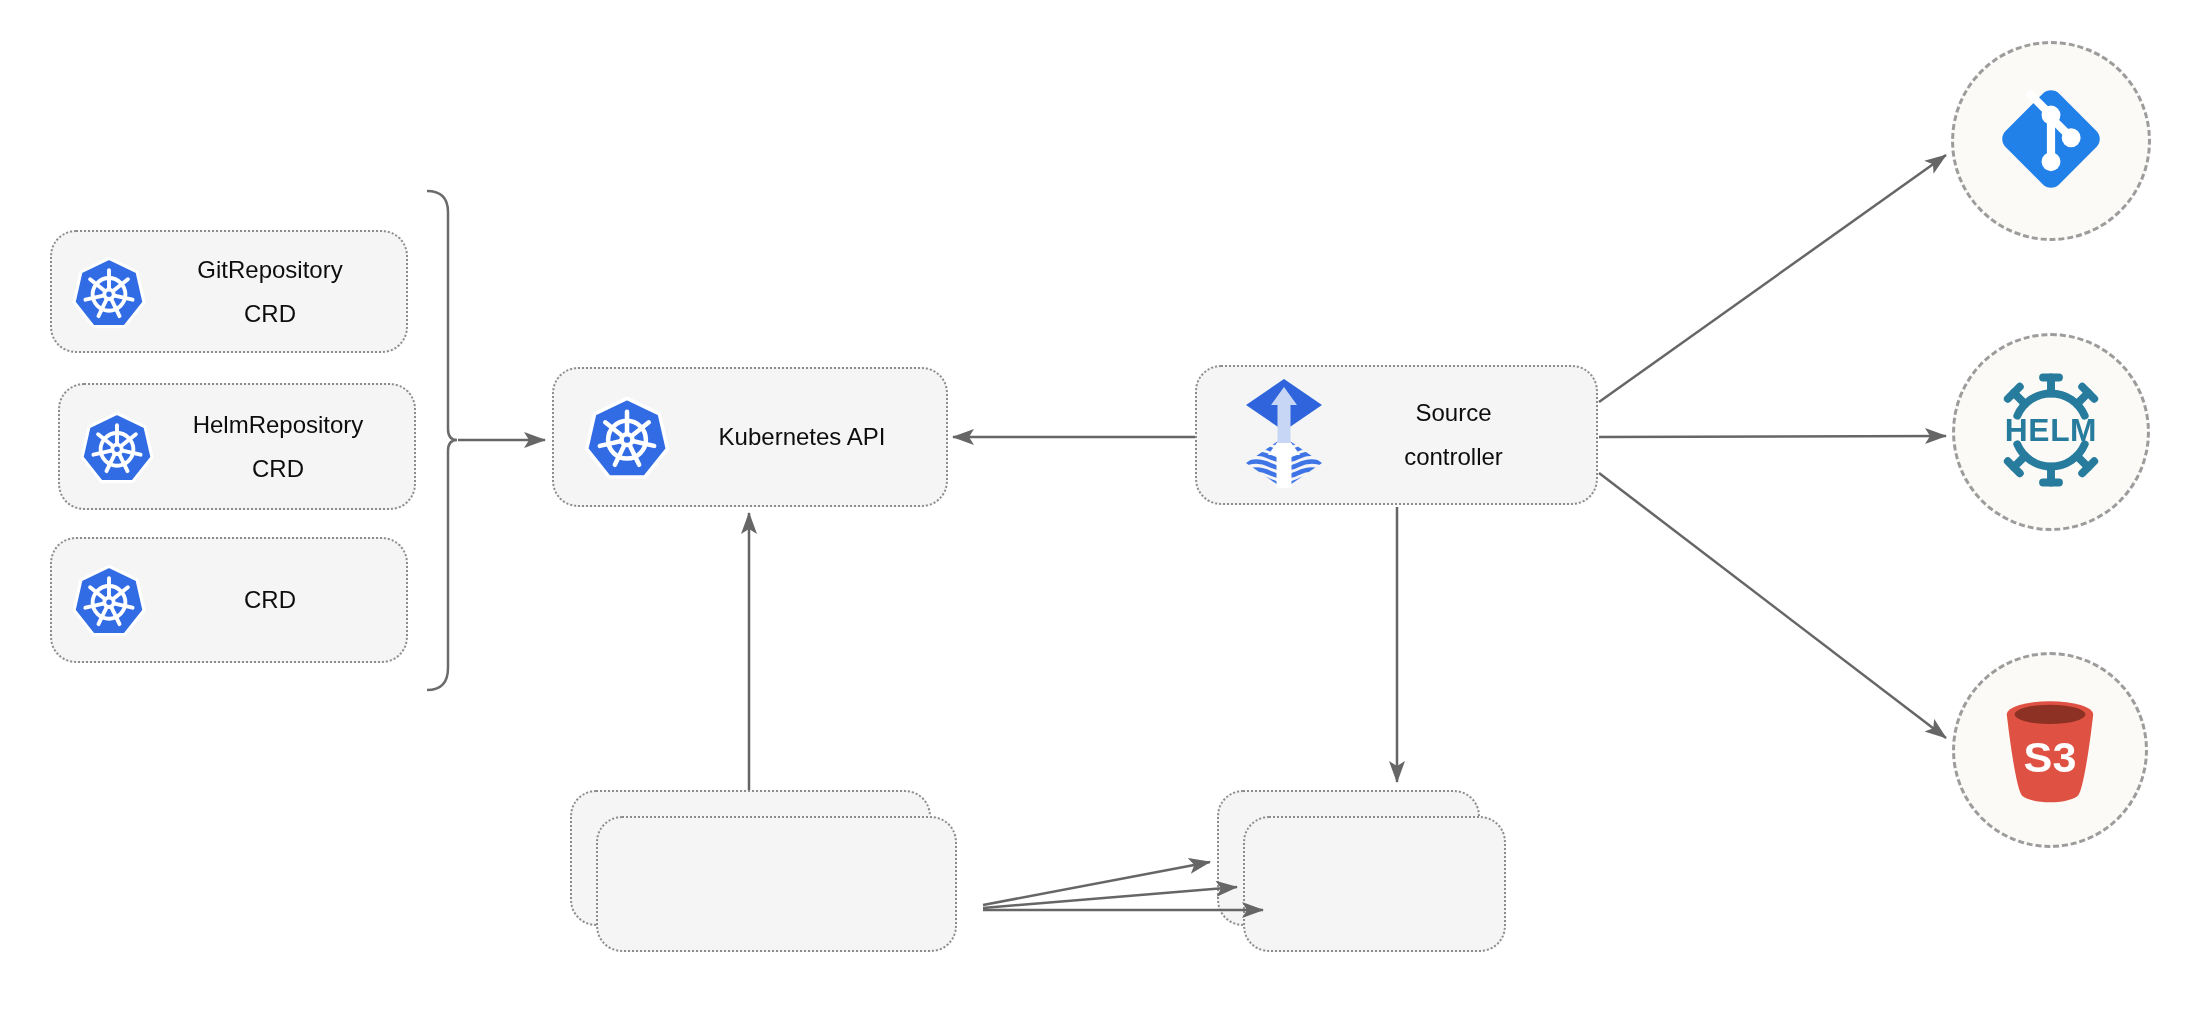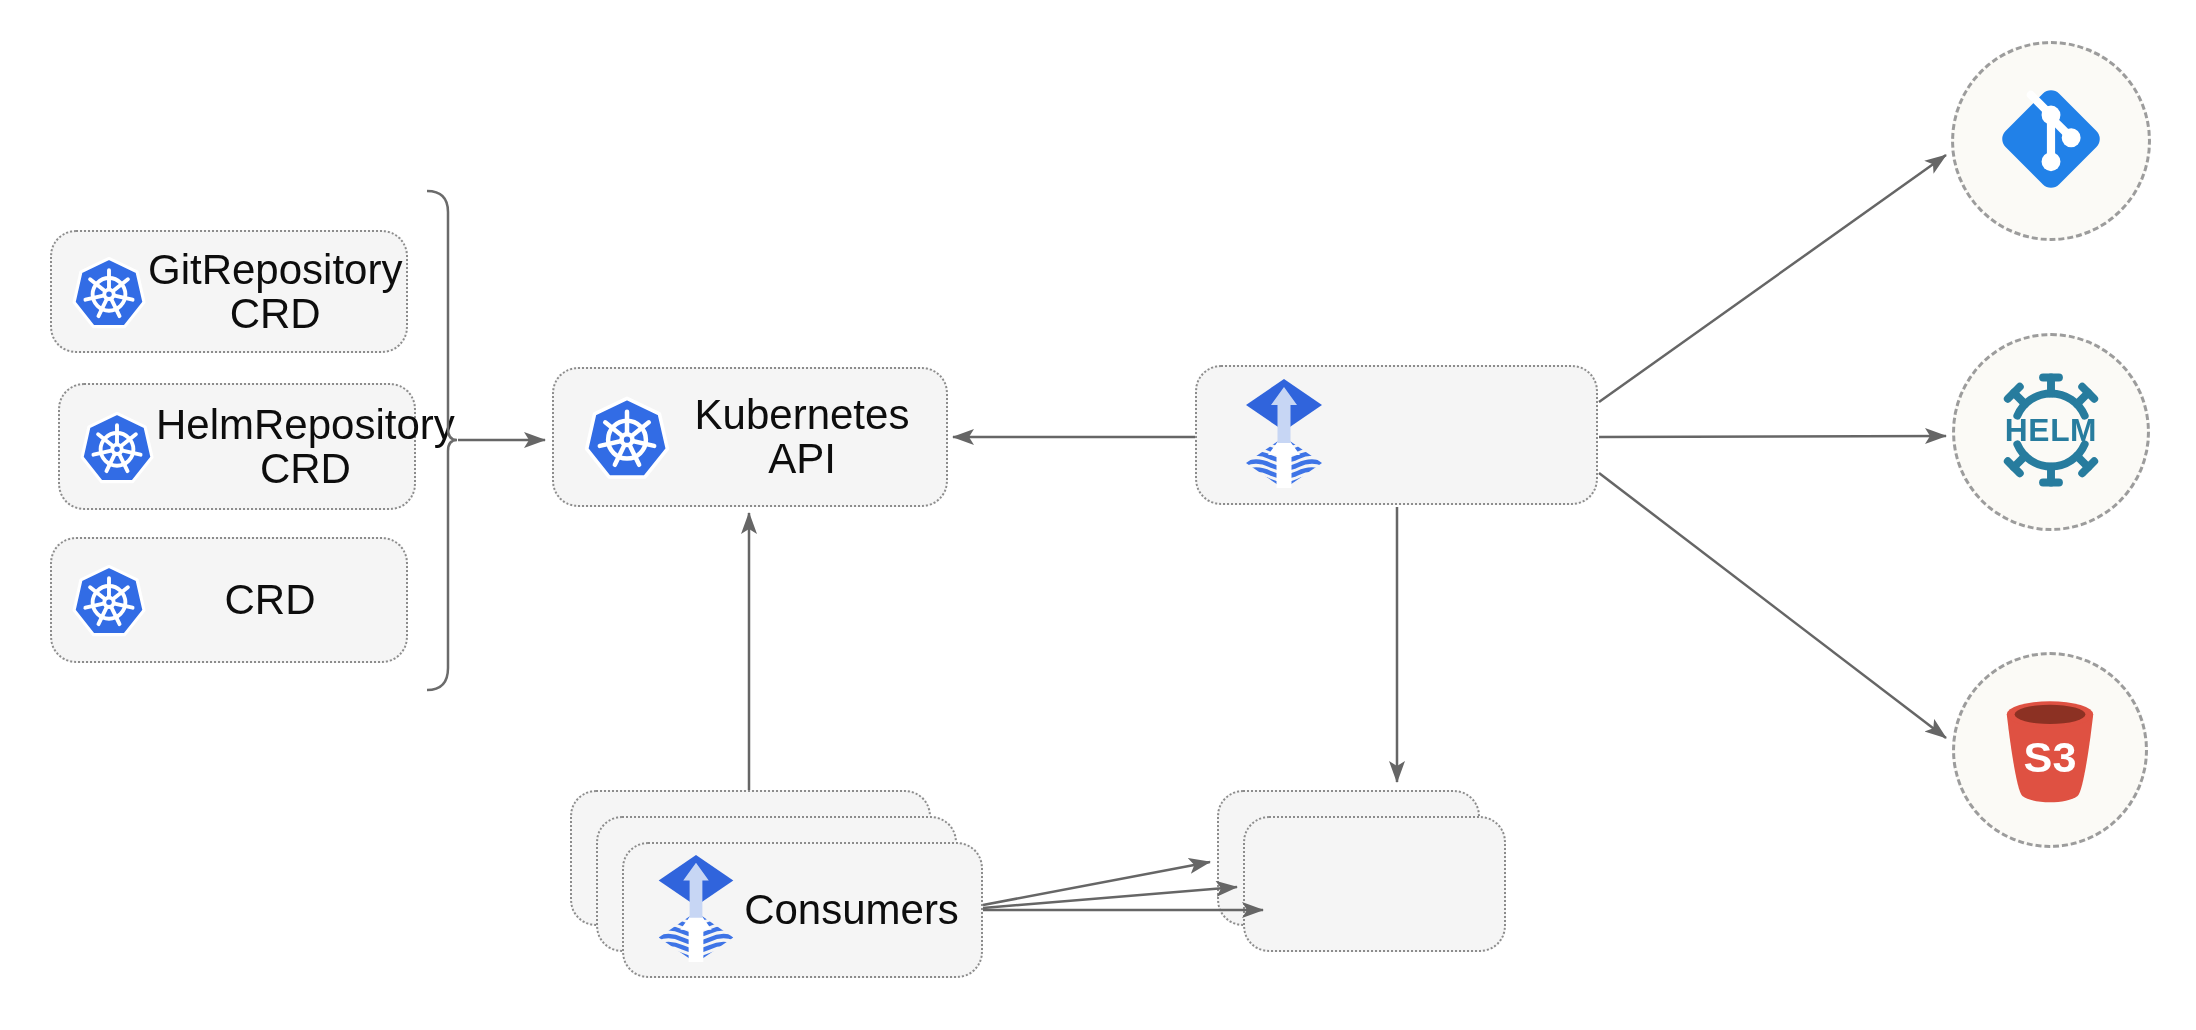--- a/index.html
+++ b/index.html
@@ -6,21 +6,21 @@
   .canvas {
     position:relative; width:2196px; height:1030px; background:#ffffff;
     font-family:"Liberation Sans", sans-serif; overflow:hidden;
   }
   .node {
     position:absolute; box-sizing:border-box;
     background:#F5F5F5; border:2.5px dotted #8C8C8C; border-radius:26px;
     display:flex; align-items:center;
   }
   .node .lbl {
-    flex:1; text-align:center; font-size:42px; color:#0d0d0d; line-height:44px;
+    flex:1; text-align:center; font-size:24px; color:#0d0d0d; line-height:44px;
     padding-right:14px;
   }
   .node .icon { display:flex; align-items:center; justify-content:center; }
   .stackbox { position:absolute; box-sizing:border-box; background:#F5F5F5;
     border:2.5px dotted #8C8C8C; border-radius:26px; }
   .endpoint {
     position:absolute; box-sizing:border-box; border-radius:50%;
     background:#FBFAF6; border:3px dashed #9C9C9C;
     display:flex; align-items:center; justify-content:center;
   }
@@ -158,32 +158,28 @@
       </span>
     <div class="lbl">Kubernetes API</div>
   </div>
 
   <div class="node z2" style="left:1195px;top:365px;width:403px;height:140px">
     <span class="icon" style="margin-left:46px">
       <svg width="82" height="112">
           <use href="#sym-flux"></use>
         </svg>
       </span>
+    <div class="lbl">
+      <div>Source</div>
+      <div>controller</div>
+    </div>
   </div>
 
   <div class="stackbox z1" style="left:570px;top:790px;width:361px;height:136px"></div>
   <div class="stackbox z2" style="left:596px;top:816px;width:361px;height:136px"></div>
-  <div class="node z3" style="left:622px;top:842px;width:361px;height:136px">
-    <span class="icon" style="margin-left:32px">
-      <svg width="80" height="110">
-          <use href="#sym-flux"></use>
-        </svg>
-      </span>
-    <div class="lbl">Consumers</div>
-  </div>
 
   <div class="stackbox z1" style="left:1217px;top:790px;width:263px;height:136px"></div>
   <div class="stackbox z2" style="left:1243px;top:816px;width:263px;height:136px"></div>
 
   <div class="endpoint z2" style="left:1951px;top:41px;width:200px;height:200px">
     <span class="icon">
       <svg width="126" height="126">
           <use href="#sym-git"></use>
         </svg></span>
   </div>

